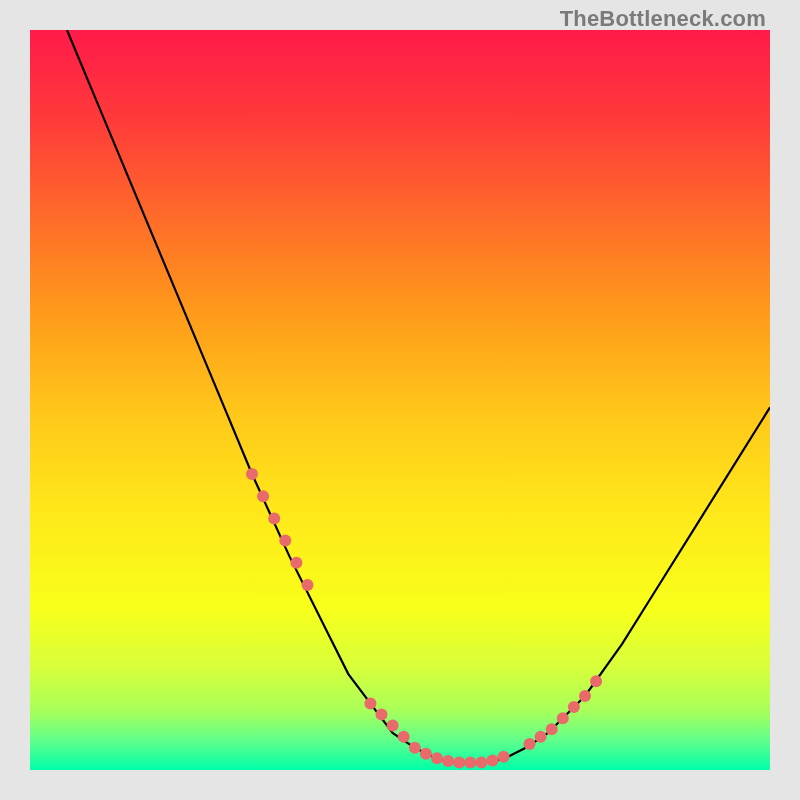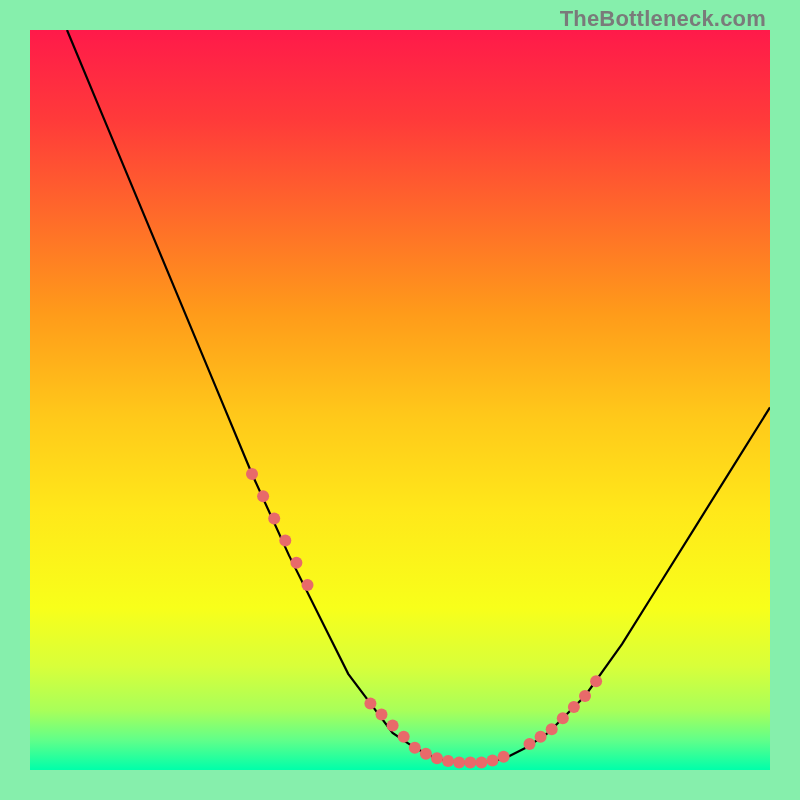--- a/index.html
+++ b/index.html
@@ -1,21 +1,21 @@
 <!DOCTYPE html>
 <html><head>
 <meta charset="utf-8">
 <style>
   * { margin: 0; padding: 0; box-sizing: border-box; }
   html, body { width: 800px; height: 800px; overflow: hidden; background: #000; }
   .frame {
     position: relative;
     width: 800px;
     height: 800px;
-    background: #86efac;
+    background: #e5e5e5;
   }
   .plot-area {
     position: absolute;
     left: 30px;
     top: 30px;
     width: 740px;
     height: 740px;
     background: linear-gradient(to bottom,
       #ff1a4a 0%,
       #ff3a3a 12%,

